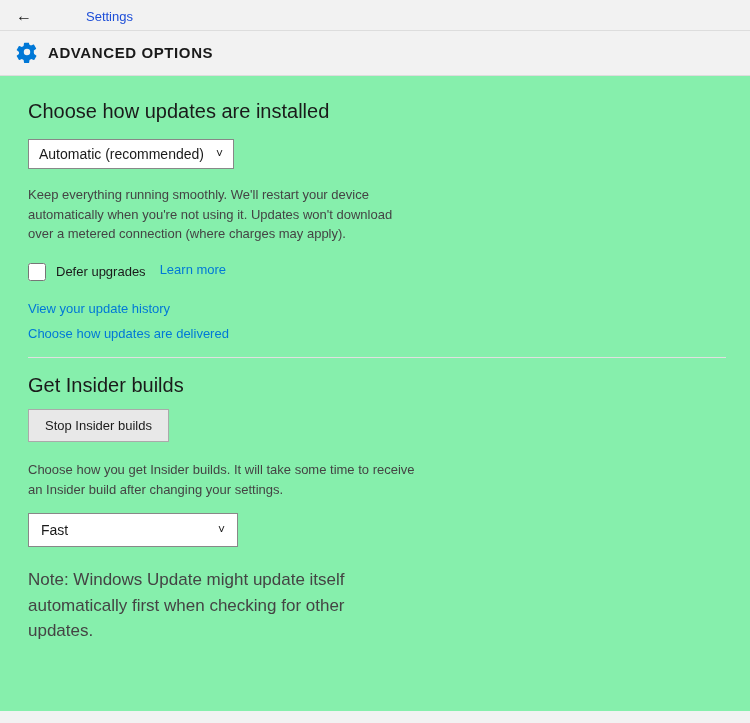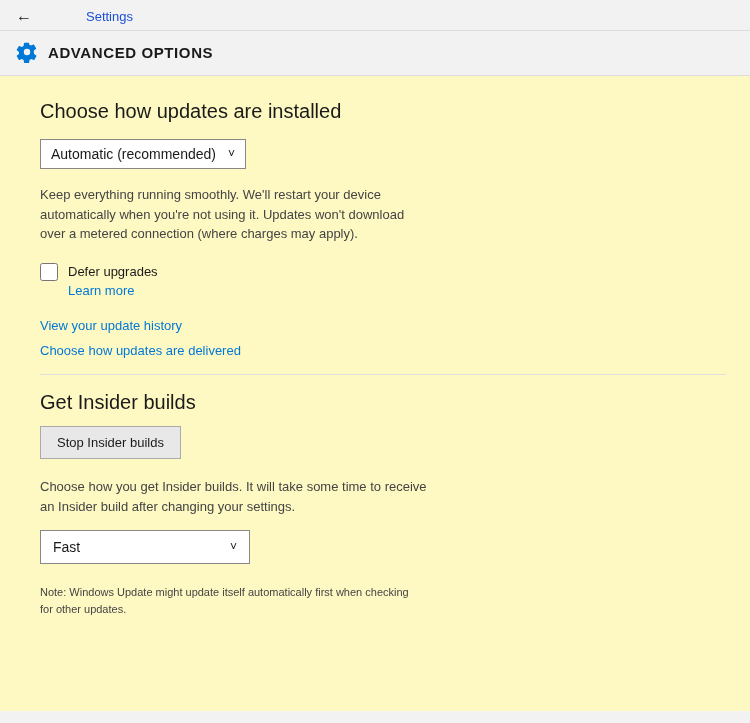--- a/index.html
+++ b/index.html
@@ -55,22 +55,22 @@
     .advanced-title {
       font-size: 15px;
       font-weight: 700;
       letter-spacing: 0.04em;
       color: #1a1a1a;
       text-transform: uppercase;
     }
 
     
     .content {
-      background: #fef9c3;
-      padding: 24px 24px 20px 40px;
+      background: #86efac;
+      padding: 24px 24px 20px 28px;
       height: calc(723px - 88px);
       overflow-y: auto;
     }
 
     .section-title {
       font-size: 20px;
       font-weight: 300;
       color: #1a1a1a;
       margin-bottom: 16px;
     }
@@ -127,22 +127,22 @@
 
     .checkbox-label {
       font-size: 13px;
       color: #1a1a1a;
       line-height: 1.5;
       max-width: 350px;
     }
 
     .checkbox-sub {
       display: flex;
-      flex-direction: column;
-      gap: 2px;
+      flex-direction: row;
+      gap: 14px;
     }
 
     
     .link {
       color: #0078d7;
       text-decoration: none;
       font-size: 13px;
       cursor: pointer;
       display: block;
       margin-bottom: 10px;
@@ -199,21 +199,21 @@
       padding: 8px 12px;
       width: 210px;
       cursor: pointer;
       font-size: 14px;
       color: #1a1a1a;
       margin-bottom: 20px;
       gap: 20px;
     }
 
     .note-text {
-      font-size: 11px;
+      font-size: 17px;
       color: #444;
       line-height: 1.5;
       max-width: 380px;
       margin-bottom: 20px;
     }
 
     
     .gear-svg {
       fill: #0078d7;
     }

